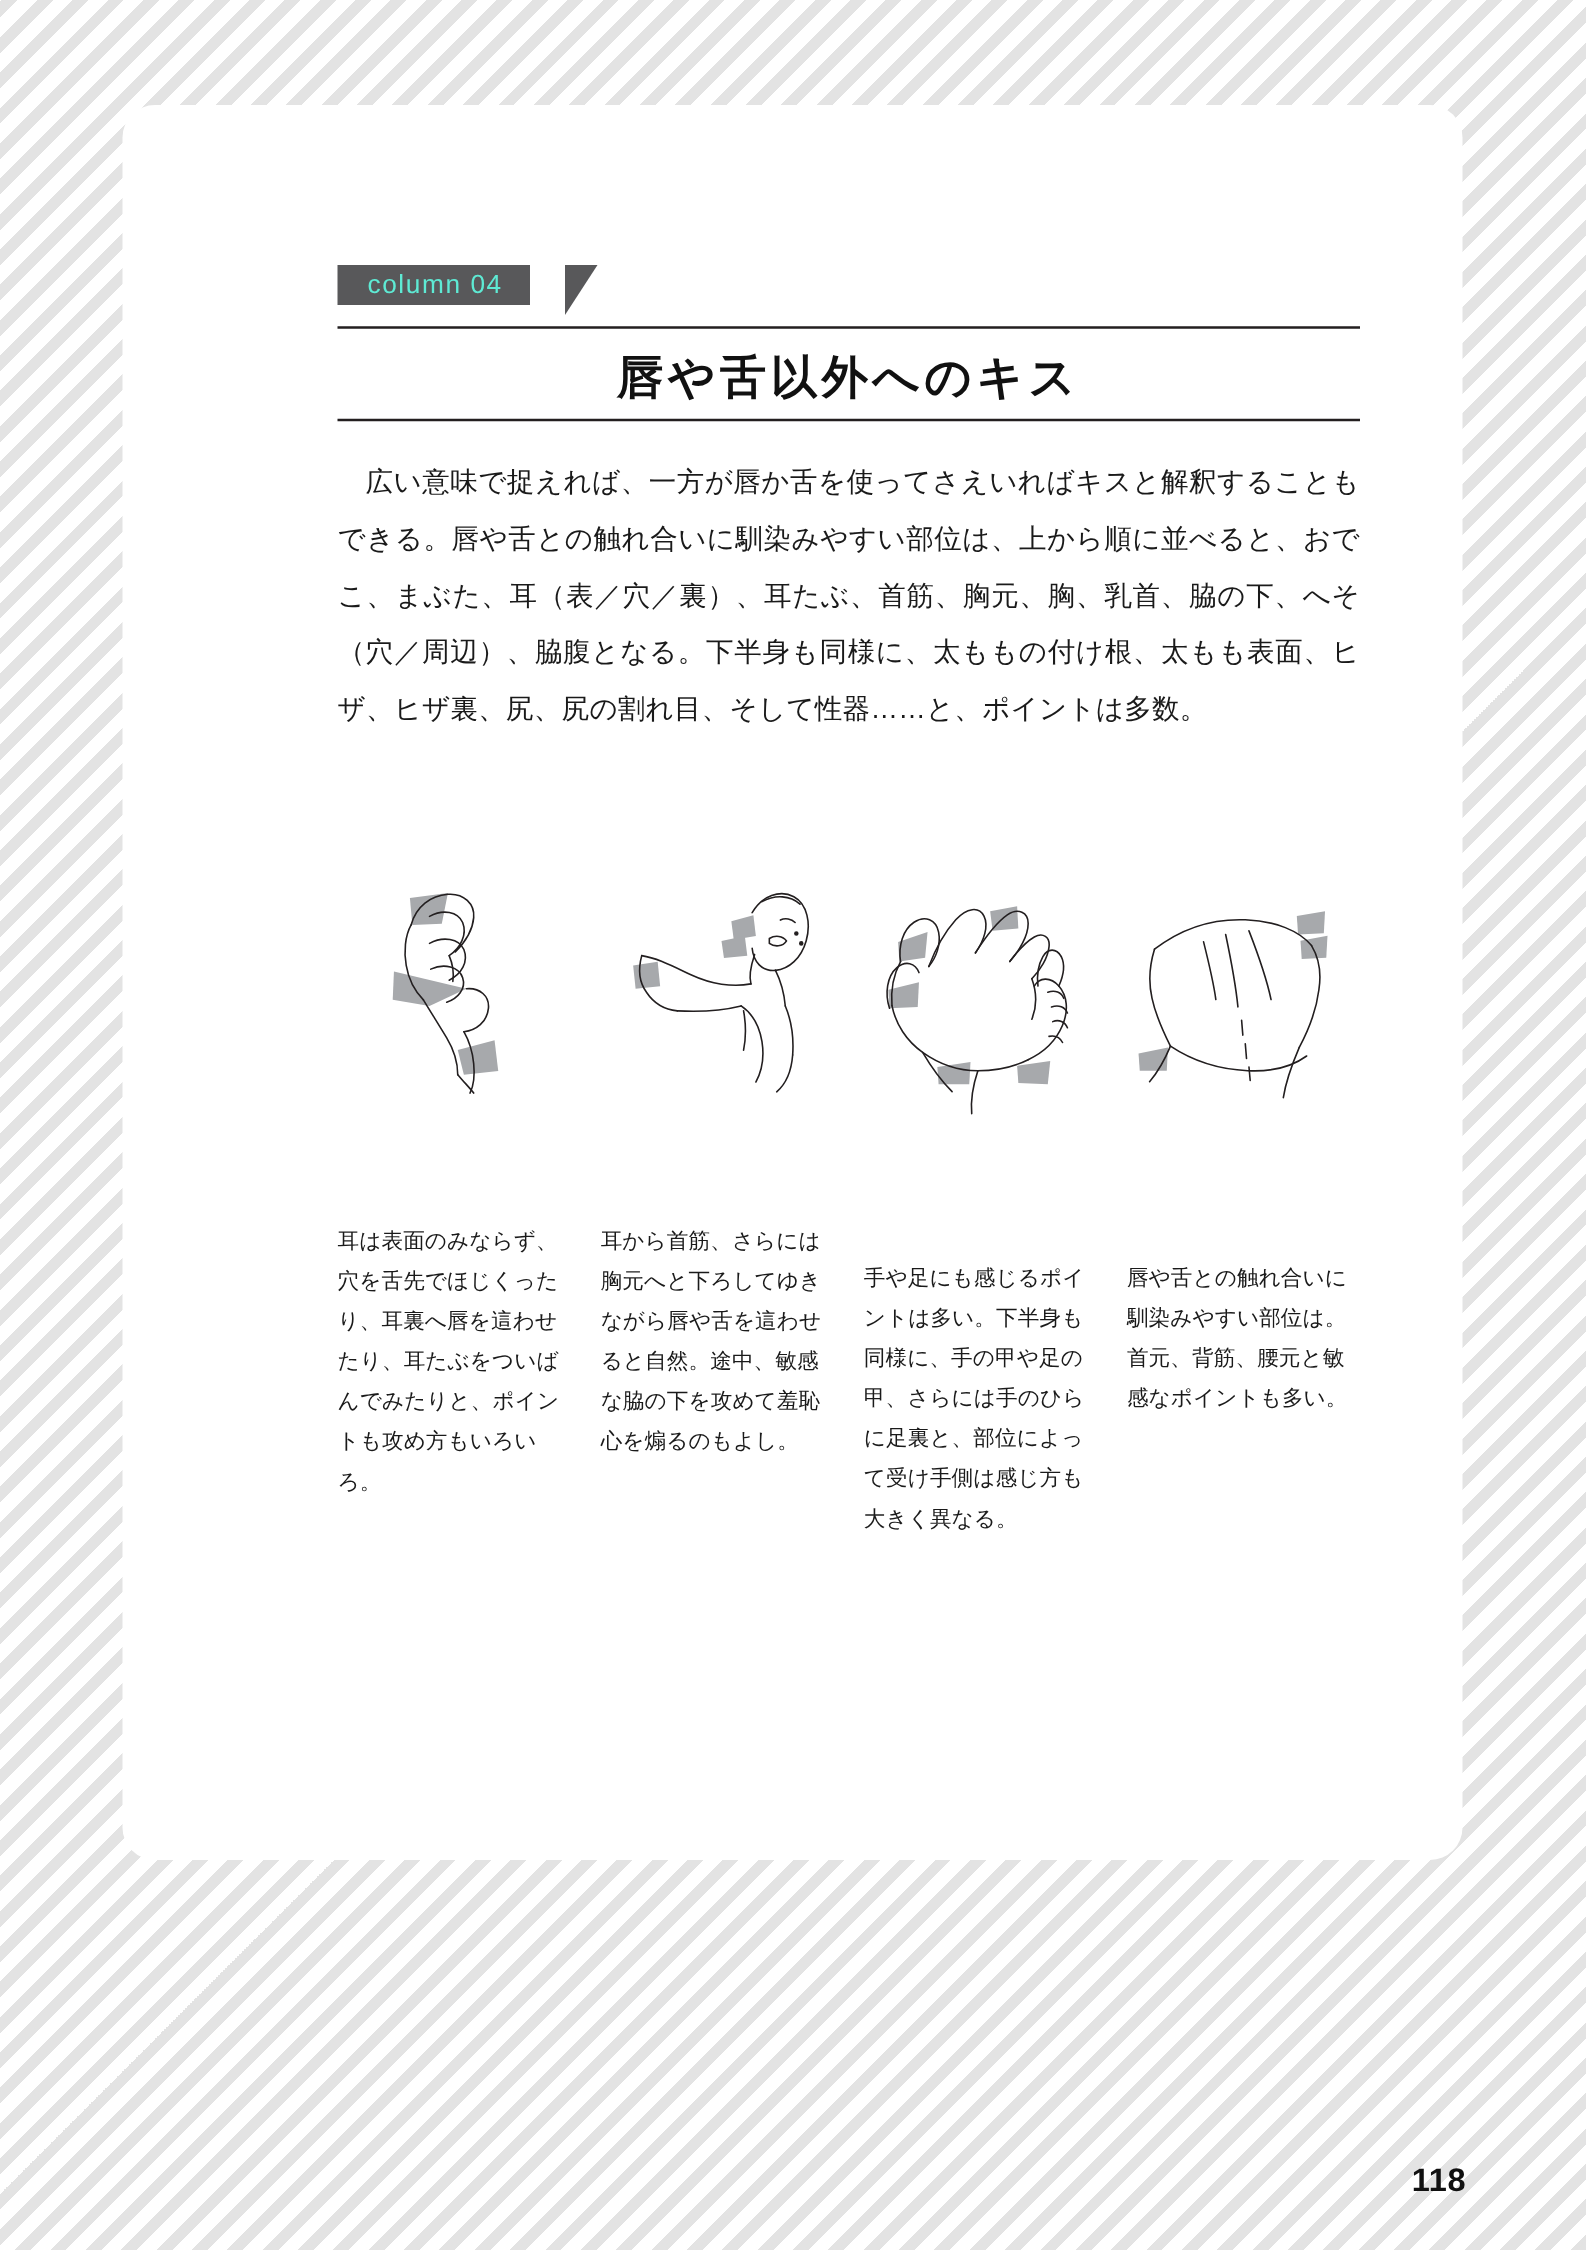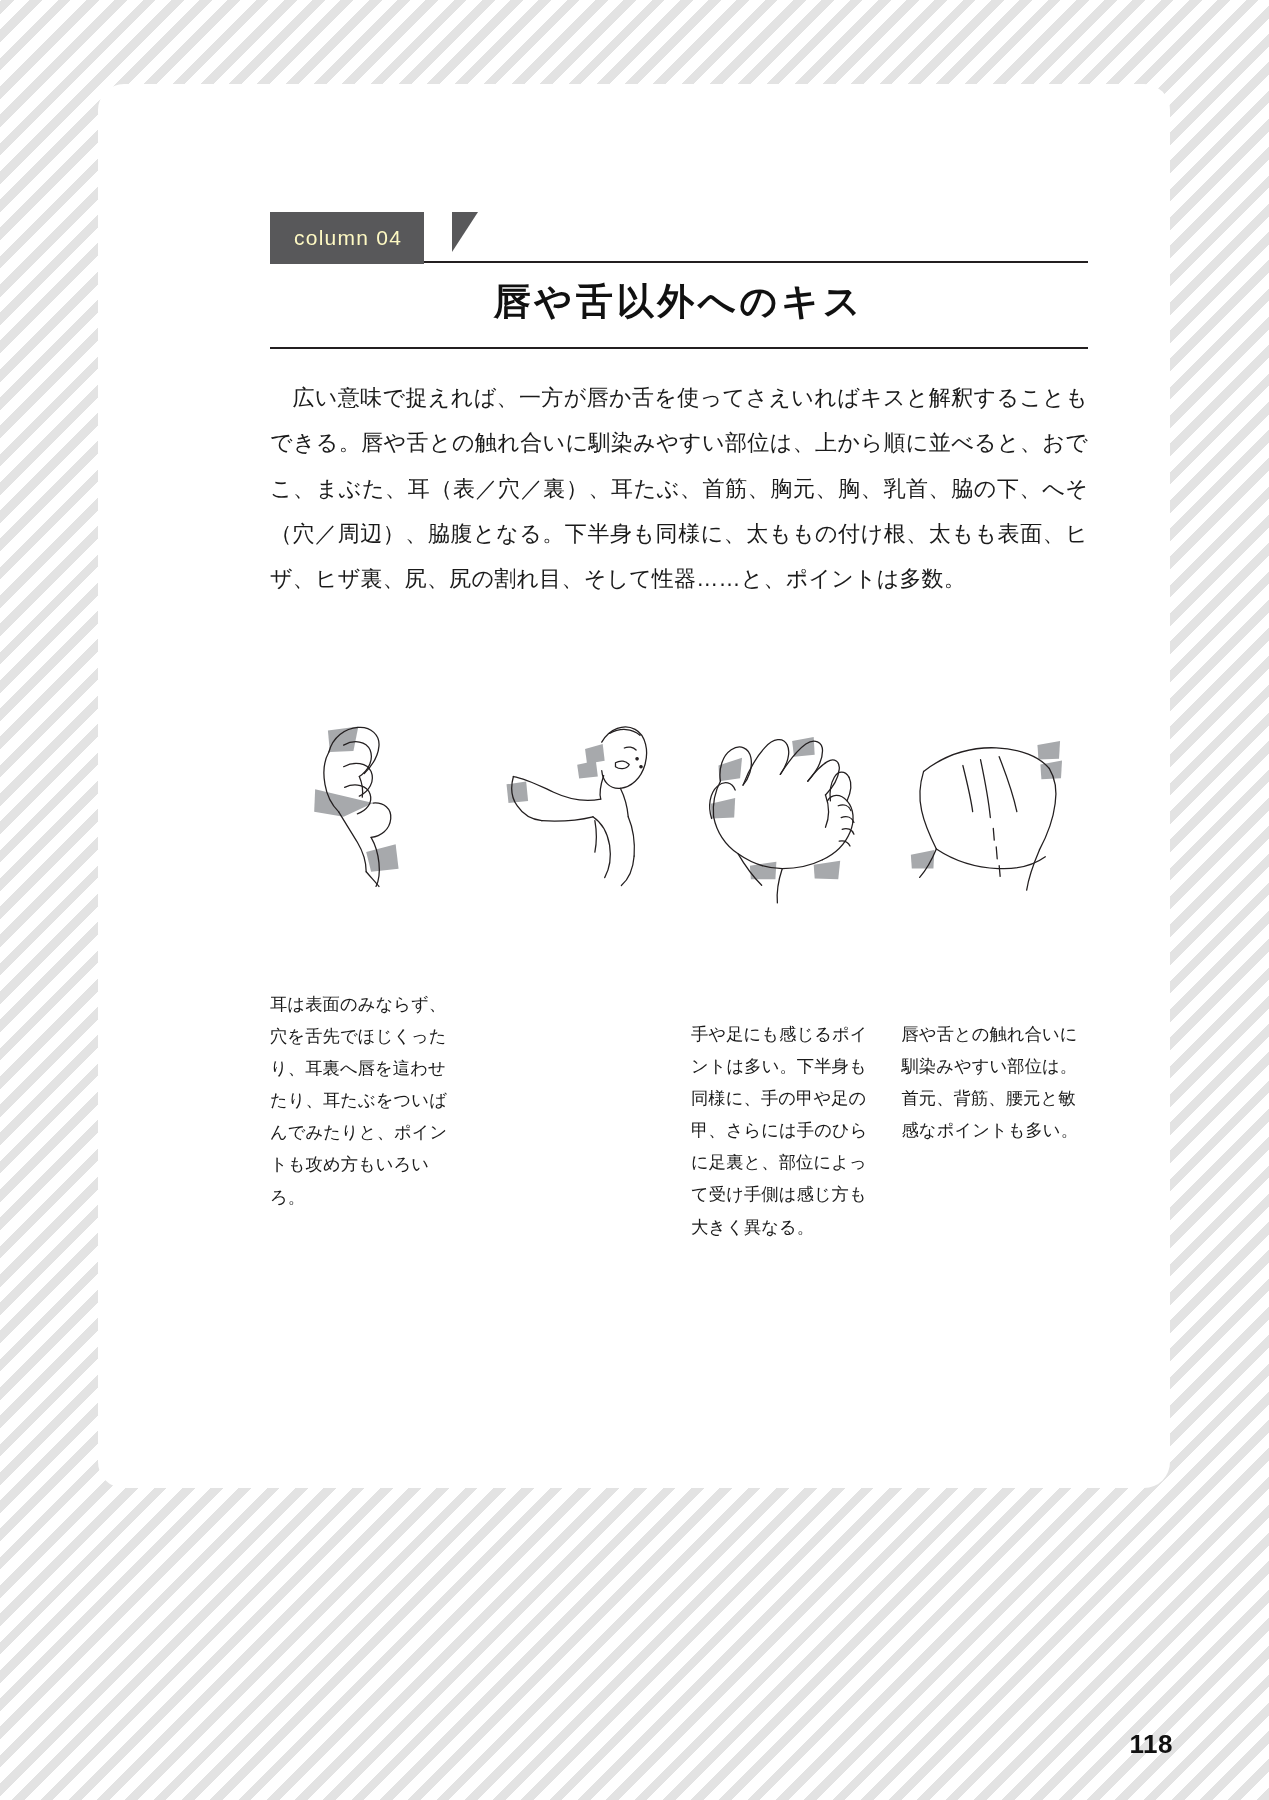--- a/index.html
+++ b/index.html
@@ -50,23 +50,23 @@
   
   .col-tag-wrap {
     position: relative;
     height: 40px;
     width: 100%;
   }
   .col-tag {
     position: absolute;
     left: 0;
     top: 0;
-    height: 52px;
+    height: 32px;
     background: #58585a;
-    color: #fef9c3;
+    color: #5eead4;
     font-size: 21px;
     letter-spacing: 0.06em;
     display: flex;
     align-items: center;
     padding: 0 22px 0 24px;
     box-sizing: border-box;
   }
   .col-tag-arrow {
     position: absolute;
     top: 0;
@@ -75,21 +75,21 @@
     height: 0;
     border-top: 40px solid #58585a;
     border-right: 26px solid transparent;
   }
 
   
   .title-block {
     border-top: 2px solid #231f20;
     border-bottom: 2px solid #231f20;
     margin-top: 9px;
-    padding: 14px 0 20px 0;
+    padding: 14px 0 8px 0;
     text-align: center;
   }
   .title-text {
     font-family: "DejaVu Sans", "Liberation Sans", sans-serif;
     font-size: 37px;
     font-weight: bold;
     letter-spacing: 0.10em;
     color: #111111;
   }
 
@@ -204,20 +204,21 @@
             <path d="M244,170 C214,176 178,170 148,156 C118,142 92,128 66,124"></path>
             <path d="M300,206 C310,230 314,258 312,286"></path>
 
             <path d="M66,124 C60,146 62,168 74,184 C86,202 104,212 124,214"></path>
             <path d="M124,214 C160,216 196,214 228,206"></path>
             <path d="M228,206 C246,218 258,240 262,264 C266,290 262,312 252,330"></path>
             <path d="M312,286 C310,312 300,334 286,346"></path>
             <path d="M232,214 C236,236 236,258 232,278"></path>
           </g>
         </svg>
+        <p class="fig-caption">耳から首筋、さらには胸元へと下ろしてゆきながら唇や舌を這わせると自然。途中、敏感な脇の下を攻めて羞恥心を煽るのもよし。</p>
       </div>
 
       <div class="fig-cell">
         <svg class="fig-art tall" viewBox="0 0 380 390">
           <g fill="none" stroke="#231f20" stroke-width="2.6" stroke-linecap="round" stroke-linejoin="round">
 
             <polygon points="56,86 104,70 100,112 58,118" fill="#a7a9ac" stroke="none"></polygon>
             <polygon points="206,36 250,28 252,64 210,68" fill="#a7a9ac" stroke="none"></polygon>
             <polygon points="40,164 90,152 88,192 42,194" fill="#a7a9ac" stroke="none"></polygon>
             <polygon points="120,290 174,282 172,318 122,318" fill="#a7a9ac" stroke="none"></polygon>

